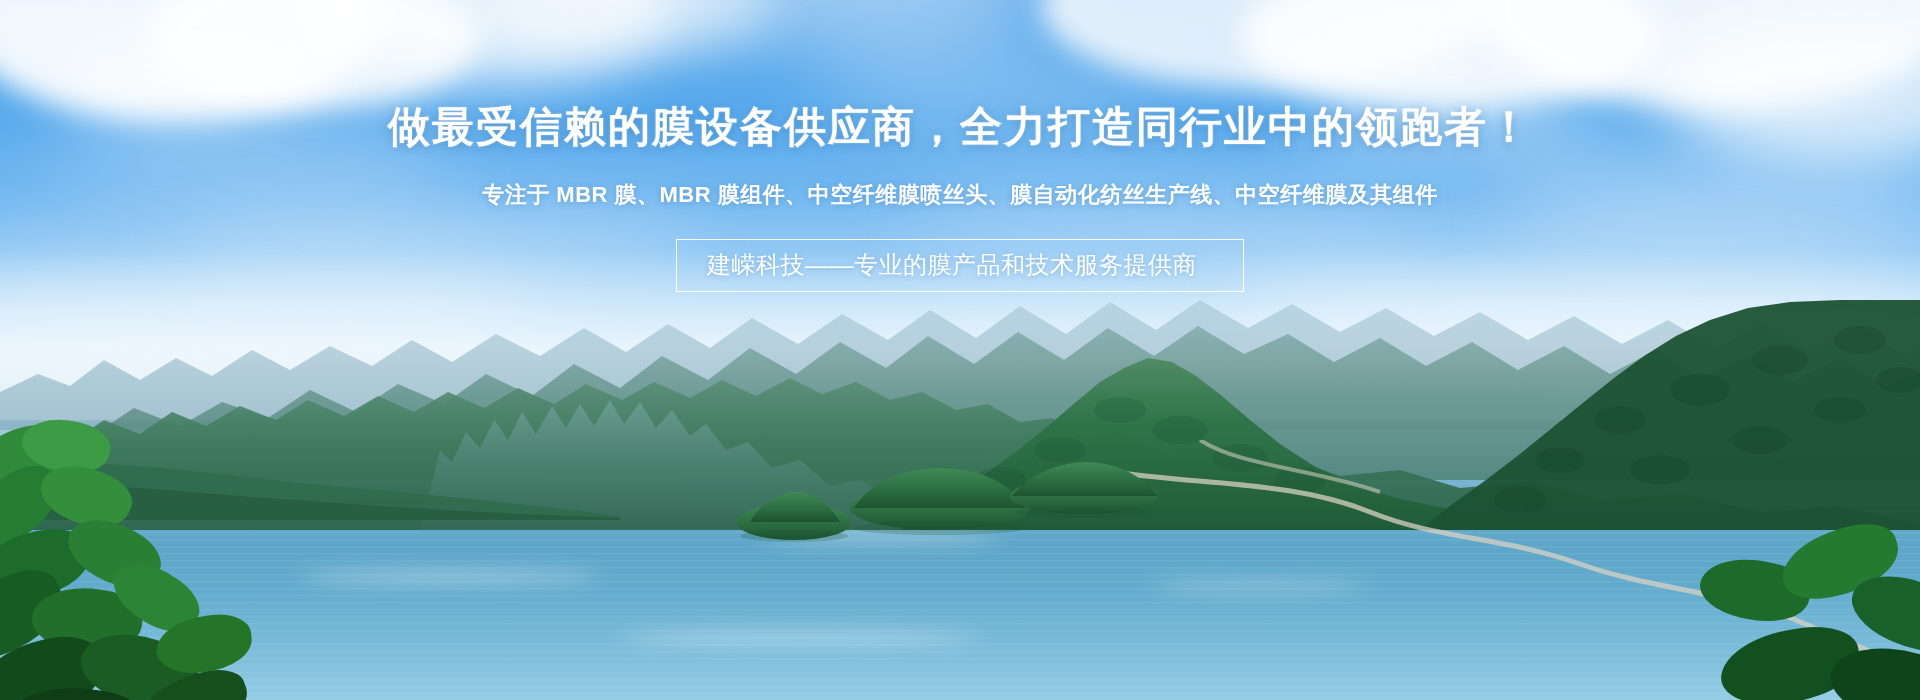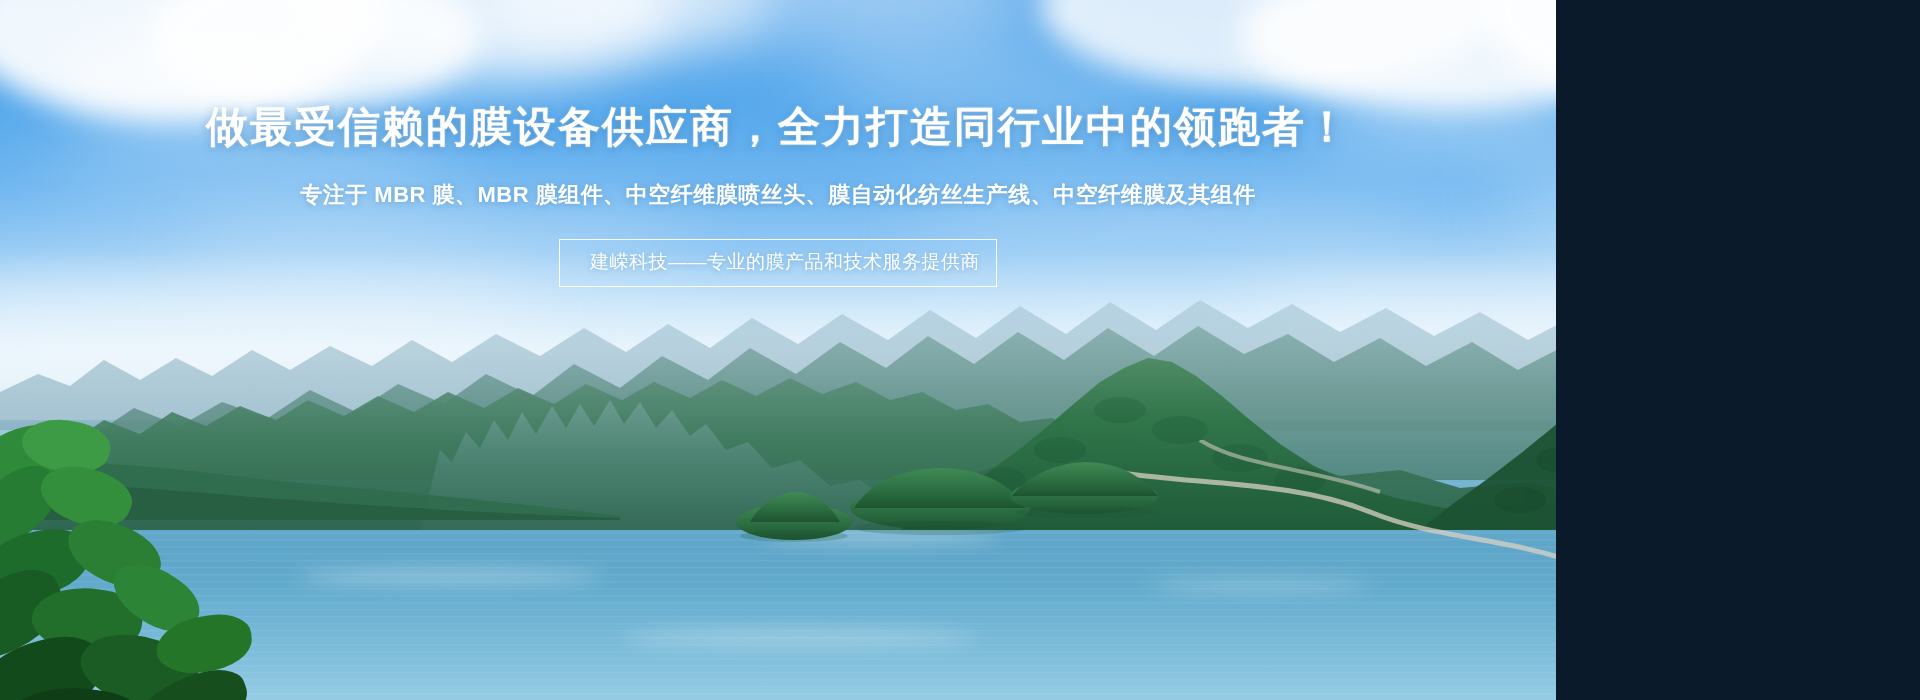--- a/index.html
+++ b/index.html
@@ -1,21 +1,21 @@
 <!DOCTYPE html>
 <html><head>
 <meta charset="utf-8">
 <style>
   * { margin:0; padding:0; box-sizing:border-box; }
   html, body { width:1920px; height:700px; overflow:hidden; background:#0b1a2b; }
   body { font-family:"Liberation Sans","DejaVu Sans",sans-serif; }
 
   .banner {
     position:relative;
-    width:1556px; height:700px;
+    width:1920px; height:700px;
     overflow:hidden;
   }
 
   
   .sky {
     position:absolute; inset:0;
     background:
       radial-gradient(120% 80% at 18% 6%, rgba(255,255,255,0.55) 0%, rgba(255,255,255,0) 42%),
       radial-gradient(90% 70% at 88% 4%, rgba(255,255,255,0.45) 0%, rgba(255,255,255,0) 45%),
       linear-gradient(180deg,
@@ -128,22 +128,22 @@
     color:#ffffff;
     letter-spacing:0.5px;
     line-height:1.2;
     text-shadow:0 1px 6px rgba(40,100,160,0.35);
     white-space:nowrap;
     font-weight:bold;
   }
   .tagbox-wrap { margin-top:30px; display:flex; justify-content:center; }
   .tagbox {
     border:1px solid rgba(255,255,255,0.95);
-    padding:12px 16px 13px 30px;
-    font-size:19px;
+    padding:12px 46px 13px 30px;
+    font-size:24px;
     color:#ffffff;
     letter-spacing:0.5px;
     line-height:1.1;
     white-space:nowrap;
     text-shadow:0 1px 5px rgba(40,100,160,0.3);
   }
 </style>
 </head>
 <body>
 

